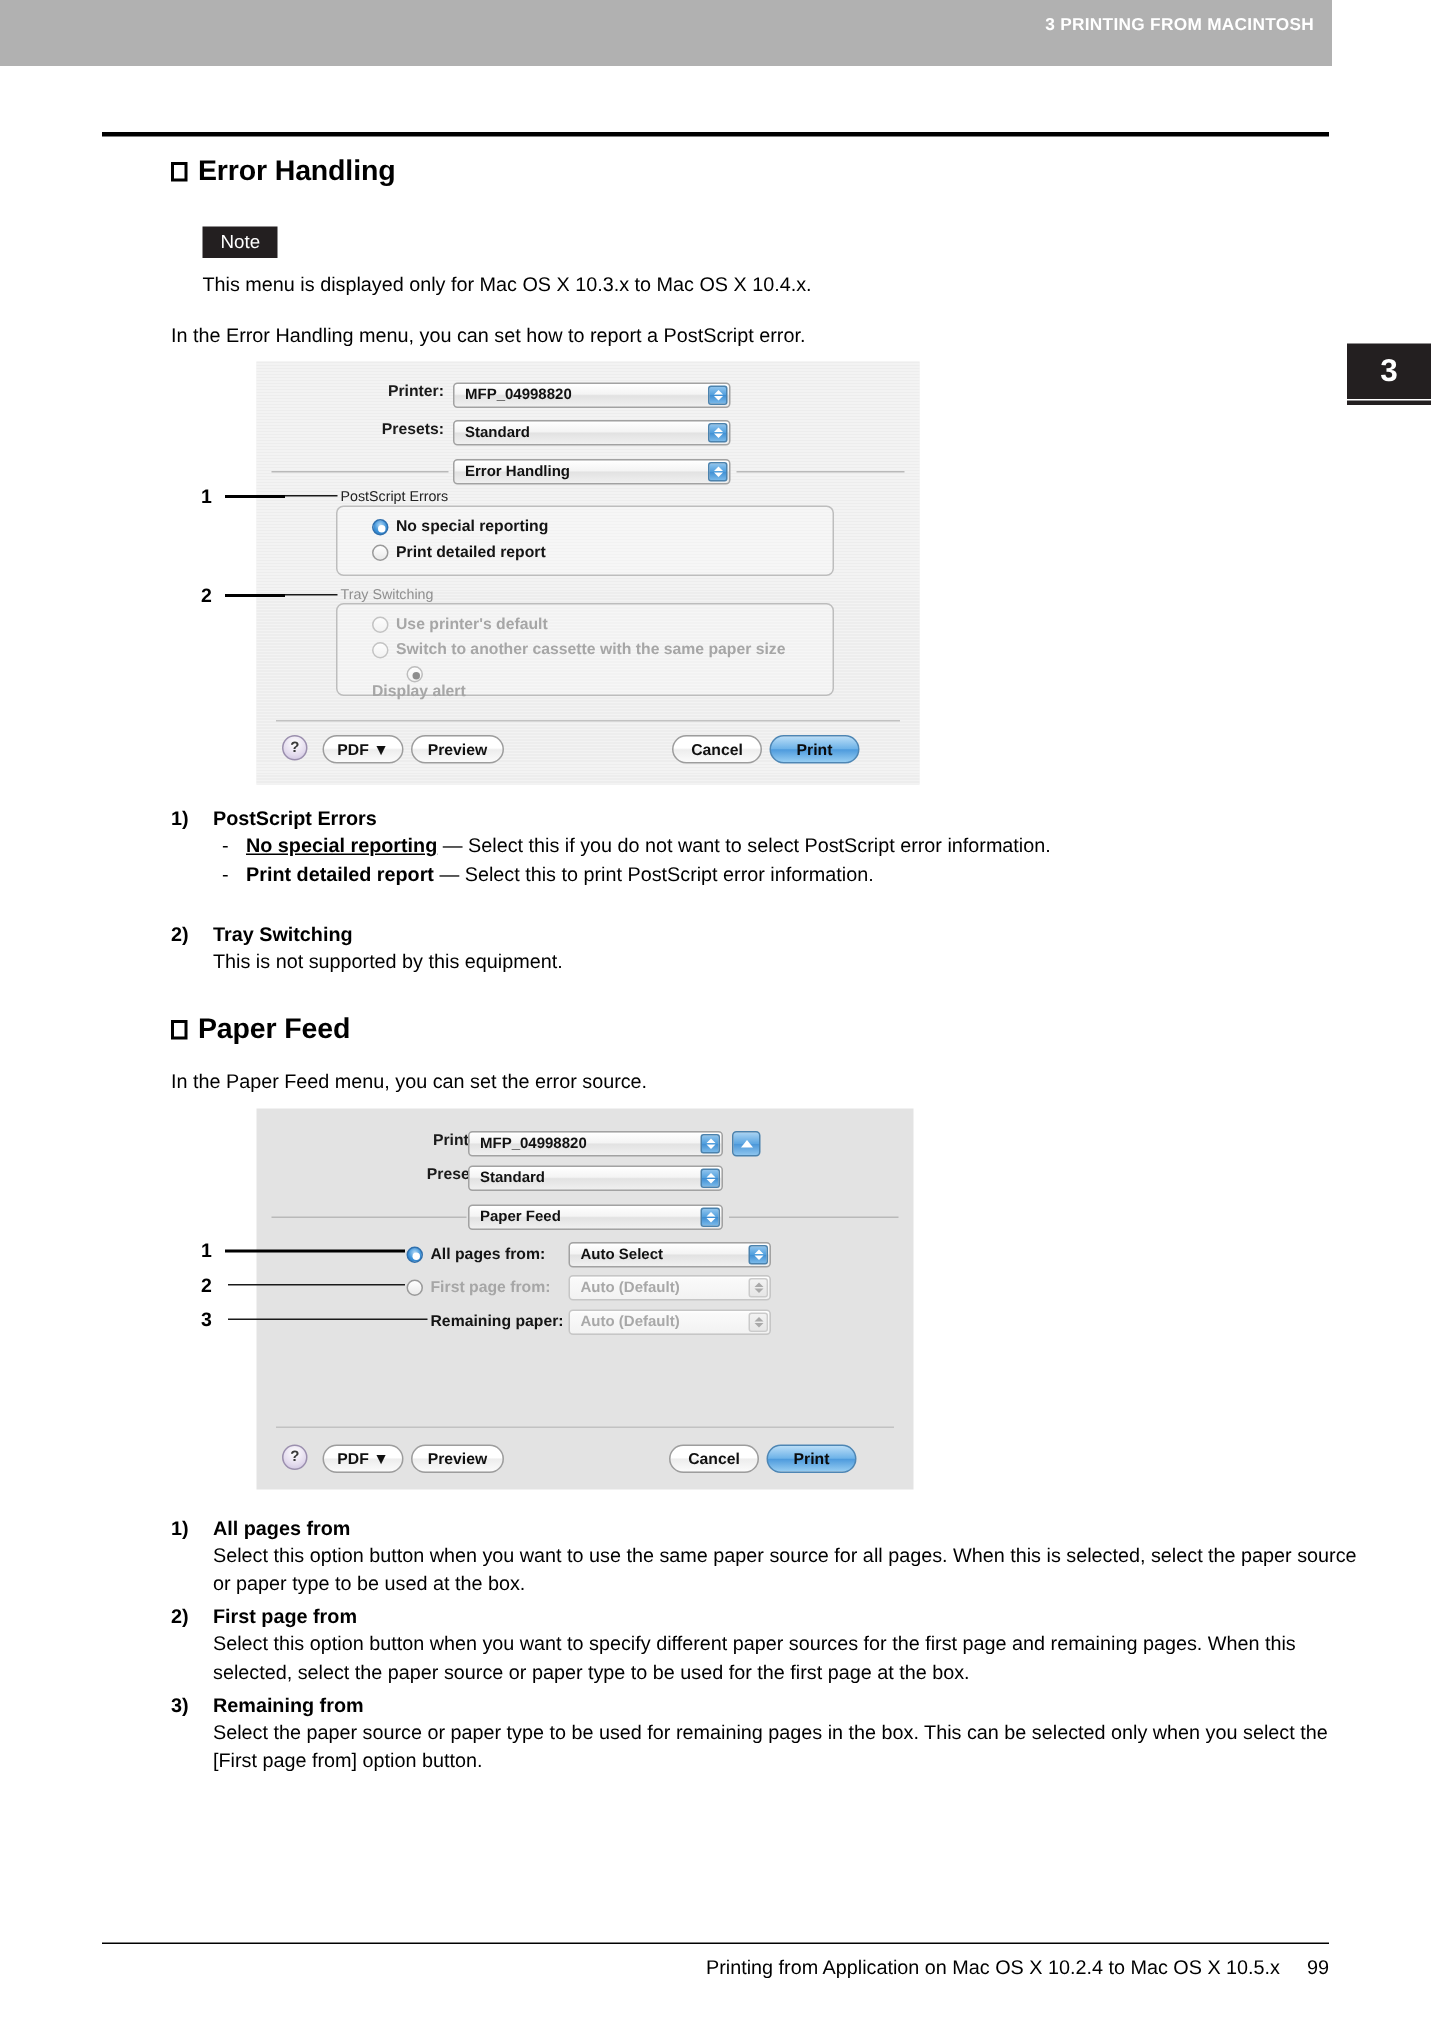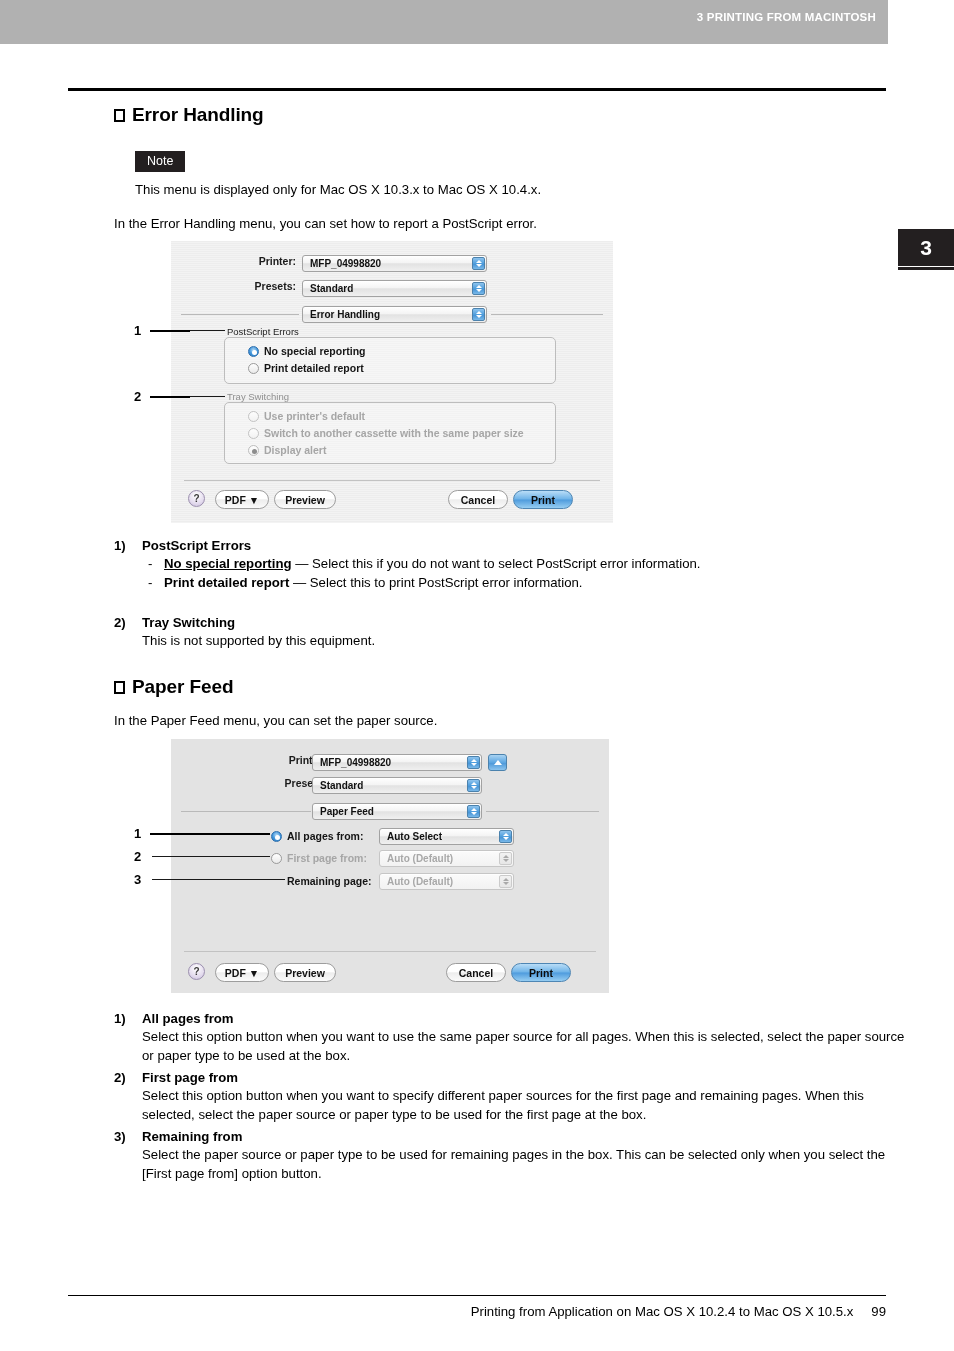--- a/index.html
+++ b/index.html
@@ -278,21 +278,21 @@
   <div class="group-title disabled" style="left:56px; top:150px;">Tray Switching</div>
   <div class="groupbox" style="left:53px; top:161px; width:332px; height:62px;"></div>
   <div class="radio-row" style="left:77px; top:169px;">
     <span class="radio dim"></span>
     <span class="radio-label dim">Use printer's default</span>
   </div>
   <div class="radio-row" style="left:77px; top:186px;justify-content:center;">
     <span class="radio dim"></span>
     <span class="radio-label dim">Switch to another cassette with the same paper size</span>
   </div>
-  <div class="radio-row" style="left:77px; top:203px;">
+  <div class="radio-row" style="left:77px; top:203px;flex-direction:column;">
     <span class="radio dim on"></span>
     <span class="radio-label dim">Display alert</span>
   </div>
 
   <div class="dlg-hr" style="left:13px; top:239px; width:416px;"></div>
   <div class="help-btn" style="left:17px; top:249px;">
     <span>?</span>
   </div>
   <div class="btn" style="left:44px; top:249px; width:54px;">
     <span>PDF ▼</span>
@@ -334,21 +334,21 @@
   <span class="title">Tray Switching</span>
   <div class="body">
     <div>This is not supported by this equipment.</div>
   </div>
 </div>
 
 <div class="h1" style="left:114px; top:676px;">
   <span class="sq"></span><span>Paper Feed</span>
 </div>
 
-<div class="para" style="left:114px; top:711px; width:760px;">In the Paper Feed menu, you can set the paper source.</div>
+<div class="para" style="left:114px; top:711px; width:760px;">In the Paper Feed menu, you can set the error source.</div>
 
 <div class="dlg flat" style="left:171px; top:739px; width:438px; height:254px;">
 
   <div class="dlg-row" style="left:0px; top:15px; width:268px;">
     <div class="dlg-label" style="width:155px;">Printer:</div>
   </div>
   <div class="popup" style="position:absolute; left:141px; top:15px; width:170px;">
     <span class="ptext">MFP_04998820</span>
     <span class="stepper">
         <i class="up"></i>
@@ -398,21 +398,21 @@
   </div>
   <div class="popup disabled" style="position:absolute; left:208px; top:111px; width:135px;">
     <span class="ptext">Auto (Default)</span>
     <span class="stepper">
         <i class="up"></i>
         <i class="dn"></i>
       </span>
   </div>
 
   <div class="radio-row" style="left:116px; top:136px;">
-    <span class="radio-label" style="font-weight:bold;color:#141414;">Remaining page:</span>
+    <span class="radio-label" style="font-weight:bold;color:#141414;">Remaining paper:</span>
   </div>
   <div class="popup disabled" style="position:absolute; left:208px; top:134px; width:135px;">
     <span class="ptext">Auto (Default)</span>
     <span class="stepper">
         <i class="up"></i>
         <i class="dn"></i>
       </span>
   </div>
 
   <div class="dlg-hr" style="left:13px; top:212px; width:412px;"></div>

